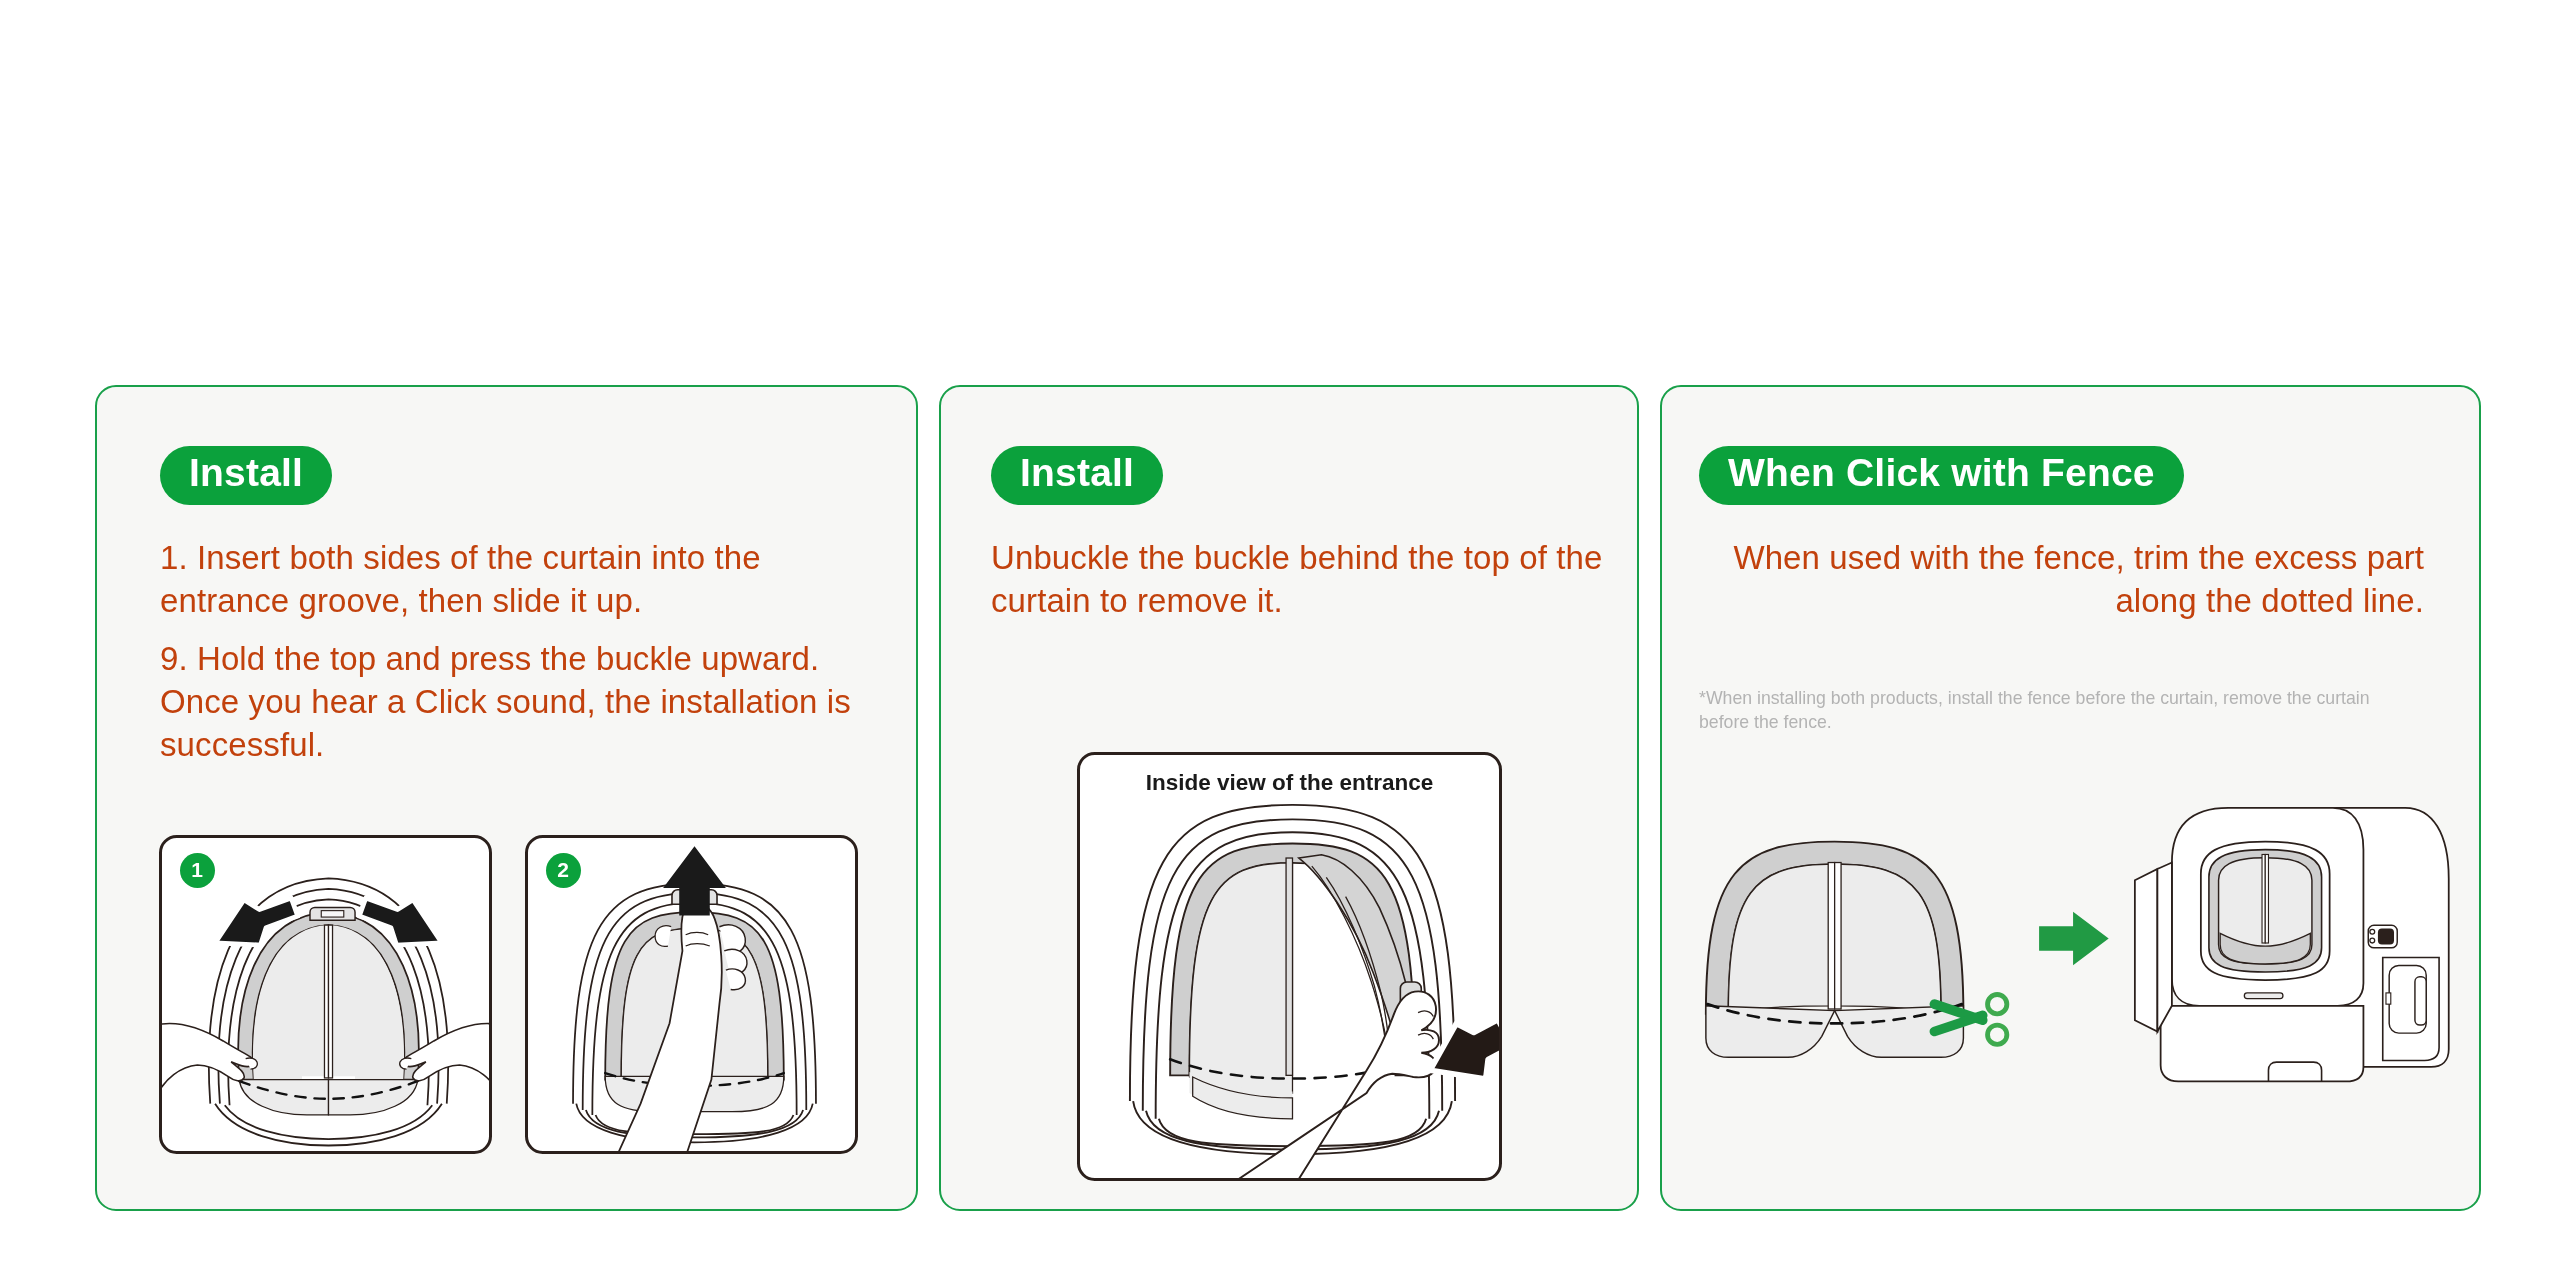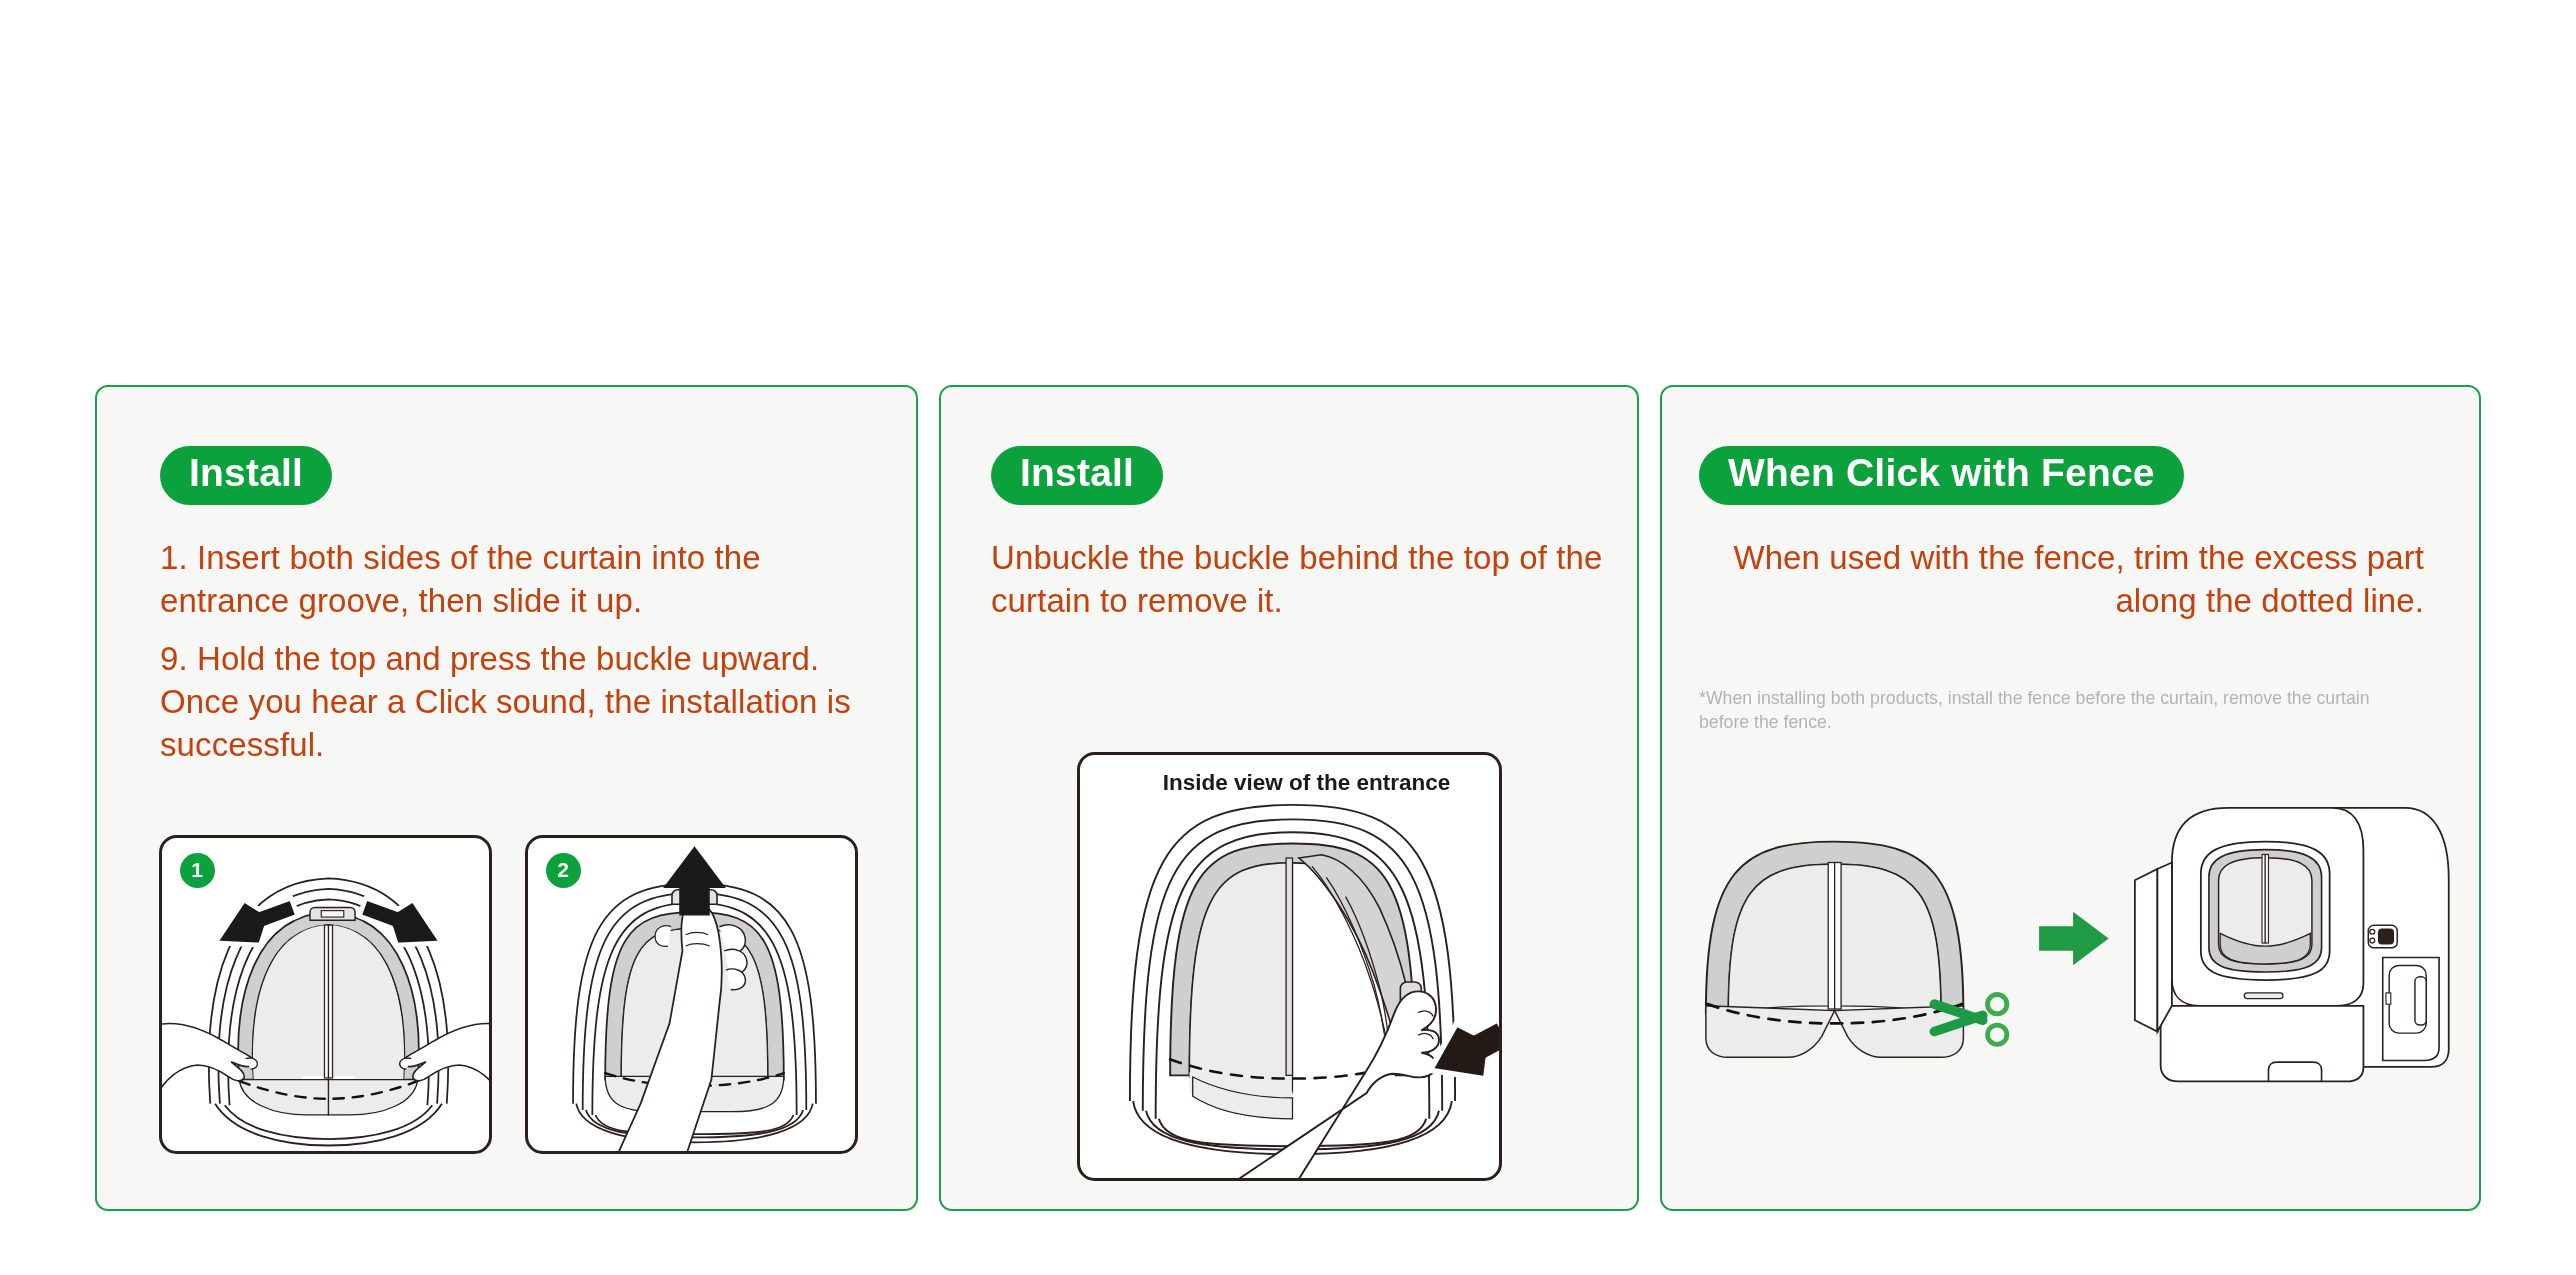--- a/index.html
+++ b/index.html
@@ -22,21 +22,21 @@
     height: 1275px;
   }
 
   
   .panel {
     position: absolute;
     top: 385px;
     height: 826px;
     background: #f7f7f5;
     border: 2.4px solid #19a04a;
-    border-radius: 13px;
+    border-radius: 21px;
     box-sizing: border-box;
     text-decoration: underline;
   }
   #panel-install { left: 95px;  width: 823px; }
   #panel-remove  { left: 939px; width: 700px;  }
   #panel-fence   { left: 1660px; width: 821px; }
 
   
   .pill {
     position: absolute;
@@ -109,21 +109,20 @@
 
   .illo-caption {
     position: absolute;
     top: 14.5px;
     left: 0;
     width: 100%;
     text-align: center;
     font-size: 22.5px;
     font-weight: bold;
     color: #1a1a1a;
-    margin-left: 17px;
   }
 
   
   .free-illo {
     position: absolute;
   }
   #fence-curtain  { left: 31px;  top: 435px; width: 338px; height: 242px; }
   #fence-arrow    { left: 369px; top: 507px; width: 89px; height: 89px; }
   #fence-device   { left: 460px; top: 403px; width: 338px; height: 306px; }
 

